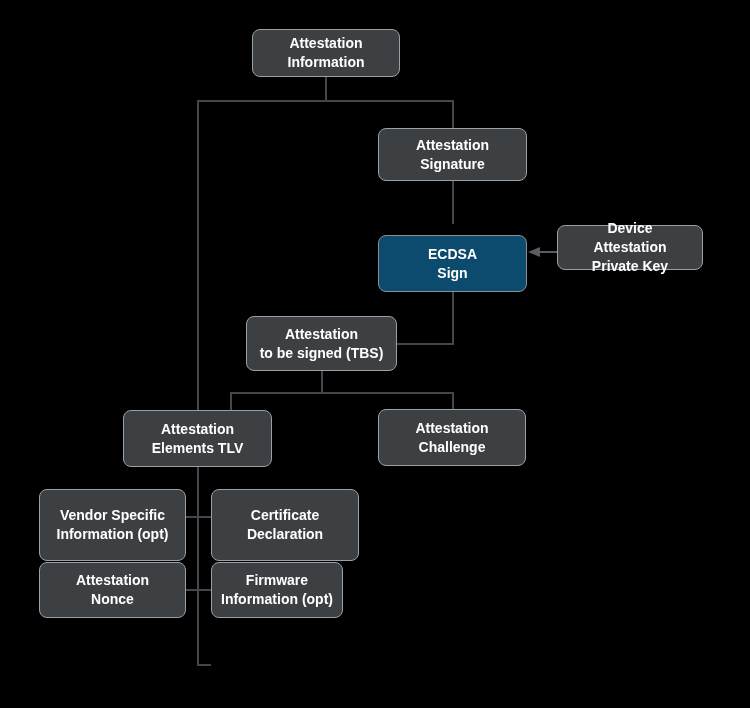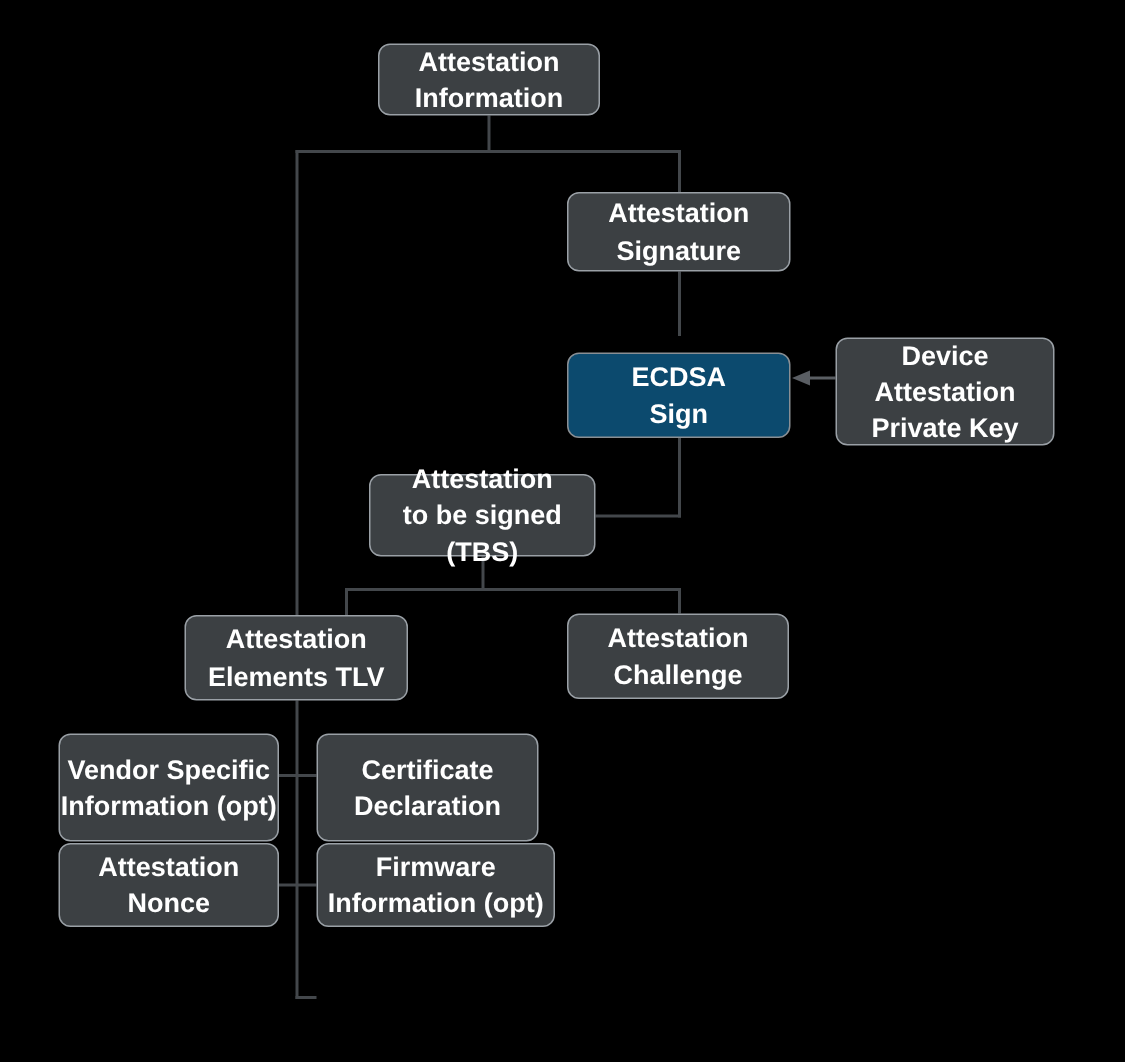--- a/index.html
+++ b/index.html
@@ -1,19 +1,19 @@
 <!DOCTYPE html>
 <html><head>
 <meta charset="utf-8">
 <style>
   html,body{margin:0;padding:0;background:#000;}
   .stage{position:relative;width:750px;height:708px;background:#000000;overflow:hidden;
          font-family:"Liberation Sans", sans-serif;}
   .node{position:absolute;background:#3c4043;border:1px solid #9aa0a6;border-radius:8px;
-        color:#ffffff;font-weight:bold;font-size:18px;line-height:1.35;
+        color:#ffffff;font-weight:bold;font-size:14px;line-height:1.35;
         display:flex;align-items:center;justify-content:center;text-align:center;
         white-space:pre-line;box-sizing:border-box;}
   .node.highlight{background:#0c4a6e;border-color:#8a8f94;margin-top:12px;}
   .line{position:absolute;background:#43474b;}
   .arrow-line{position:absolute;background:#5a5e63;}
   .arrow-head{position:absolute;width:0;height:0;
         border-top:5px solid transparent;border-bottom:5px solid transparent;
         border-right:12px solid #5a5e63;}
 </style>
 </head>
@@ -48,21 +48,21 @@
   <div class="node" style="left:378px;top:128px;width:149px;height:53px">
     <span>Attestation
 Signature</span>
   </div>
 
   <div class="node highlight" style="left:378px;top:223px;width:149px;height:57px">
     <span>ECDSA
 Sign</span>
   </div>
 
-  <div class="node" style="left:557px;top:225px;width:146px;height:72px">
+  <div class="node" style="left:557px;top:225px;width:146px;height:45px">
     <span>Device
 Attestation
 Private Key</span>
   </div>
 
   <div class="node" style="left:246px;top:316px;width:151px;height:55px">
     <span>Attestation
 to be signed (TBS)</span>
   </div>
 
@@ -84,19 +84,19 @@
   <div class="node" style="left:211px;top:489px;width:148px;height:72px">
     <span>Certificate
 Declaration</span>
   </div>
 
   <div class="node" style="left:39px;top:562px;width:147px;height:56px">
     <span>Attestation
 Nonce</span>
   </div>
 
-  <div class="node" style="left:211px;top:562px;width:159px;height:56px">
+  <div class="node" style="left:211px;top:562px;width:132px;height:56px">
     <span>Firmware
 Information (opt)</span>
   </div>
 
 
 </div>
 
 </body></html>

